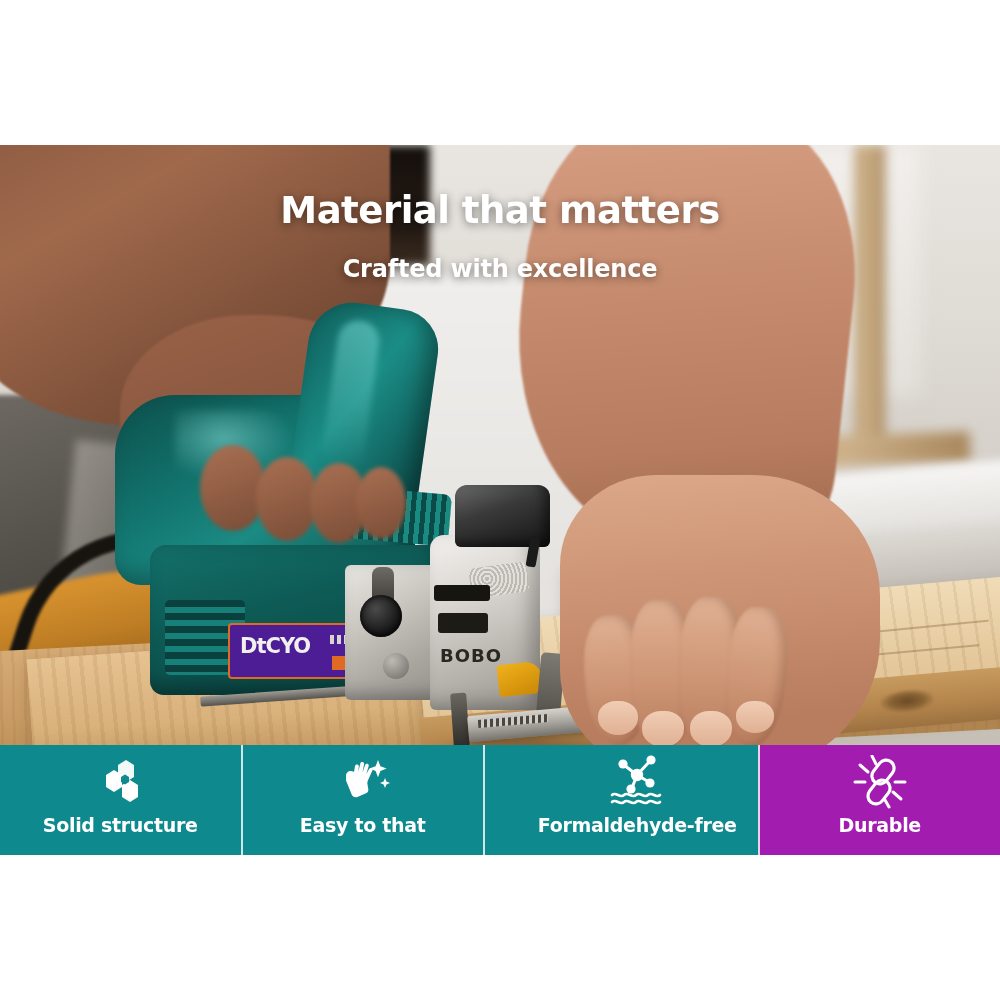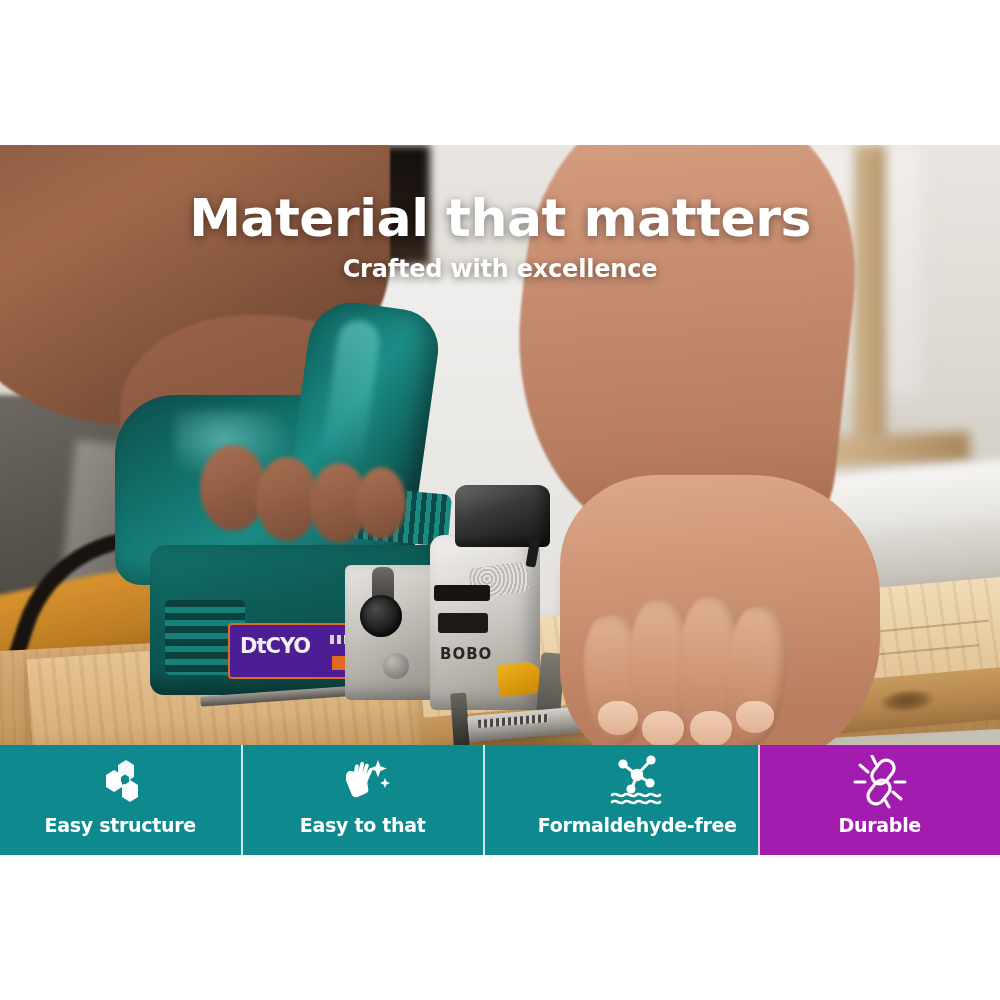--- a/index.html
+++ b/index.html
@@ -311,21 +311,21 @@
   .gear-slot{
     position:absolute;left:434px;top:440px;width:56px;height:16px;
     background:#17150f;border-radius:3px;
   }
   .gear-slot2{
     position:absolute;left:438px;top:468px;width:50px;height:20px;
     background:#1d1b16;border-radius:3px;
   }
   .gear-mark{
     position:absolute;left:440px;top:500px;width:48px;height:14px;
-    color:#2a2722;font-size:15px;font-weight:bold;letter-spacing:1px;
+    color:#2a2722;font-size:18px;font-weight:bold;letter-spacing:1px;
     font-family:"DejaVu Sans", sans-serif;filter:blur(.4px);
   }
   .blade-guard-y{
     position:absolute;left:498px;top:518px;width:44px;height:32px;
     background:linear-gradient(160deg,#f0b21b,#c88606);
     border-radius:4px 16px 10px 4px;transform:rotate(-6deg);
   }
   .roller-arm{
     position:absolute;left:538px;top:508px;width:24px;height:78px;
     background:linear-gradient(180deg,#7d7a72,#4c4943);
@@ -357,21 +357,21 @@
     background:radial-gradient(ellipse at center,rgba(60,40,20,.45),rgba(60,40,20,0) 70%);
     filter:blur(4px);
   }
 
   
   .headline{
     position:absolute;left:0;top:192px;width:1000px;
     text-align:center;
     color:#ffffff;
     font-family:"DejaVu Sans", sans-serif;
-    font-size:52px;
+    font-size:37px;
     font-weight:bold;
     letter-spacing:-0.5px;
     line-height:1;
     text-shadow:0 2px 10px rgba(0,0,0,.45);
   }
   .subhead{
     position:absolute;left:0;top:255px;width:1000px;
     text-align:center;
     color:#ffffff;
     font-family:"DejaVu Sans", sans-serif;
@@ -509,21 +509,21 @@
           <g fill="#ffffff">
             <polygon points="14,18 22,13 30,18 30,30 22,35 14,30"></polygon>
             <polygon points="26,8 34,3 42,8 42,20 34,25 26,20" opacity=".95"></polygon>
             <polygon points="30,28 38,23 46,28 46,40 38,45 30,40"></polygon>
           </g>
           <g fill="#0e8a8f">
             <polygon points="29,20 33,17.5 37,20 37,25 33,27.5 29,25"></polygon>
           </g>
         </svg>
       </div>
-      <div class="tile-label">Easy structure</div>
+      <div class="tile-label">Solid structure</div>
     </div>
 
     <div class="tile" style="background: rgb(14, 138, 143);">
       <div class="tile-icon">
         <svg width="58" height="52" viewBox="0 0 58 52">
           <g fill="#ffffff">
             <path d="M12 20c0-3 2-5 5-5 1 0 2 .4 3 1l1-6c.4-2.3 4-2 3.8.4l-.5 5.6 2-8.6c.5-2.3 4.2-1.8 3.8.6l-1.6 8.4 2.6-7.4c.8-2.2 4.3-1.2 3.6 1.1l-2.4 8 2.8-5.2c1.1-2 4.3-.5 3.3 1.7l-4.4 9.6c-.6 1.4-.8 2.3-.6 3.6l.9 5.4c.3 1.8-.6 3.4-2.3 4.1l-8.6 3.6c-2 .8-4.2.2-5.4-1.6L12.6 26c-.4-.7-.6-1.3-.6-2z"></path>
             <polygon points="44,4 46.4,10.2 52.6,12.6 46.4,15 44,21.2 41.6,15 35.4,12.6 41.6,10.2"></polygon>
             <polygon points="51,22 52.4,25.6 56,27 52.4,28.4 51,32 49.6,28.4 46,27 49.6,25.6"></polygon>
           </g>

